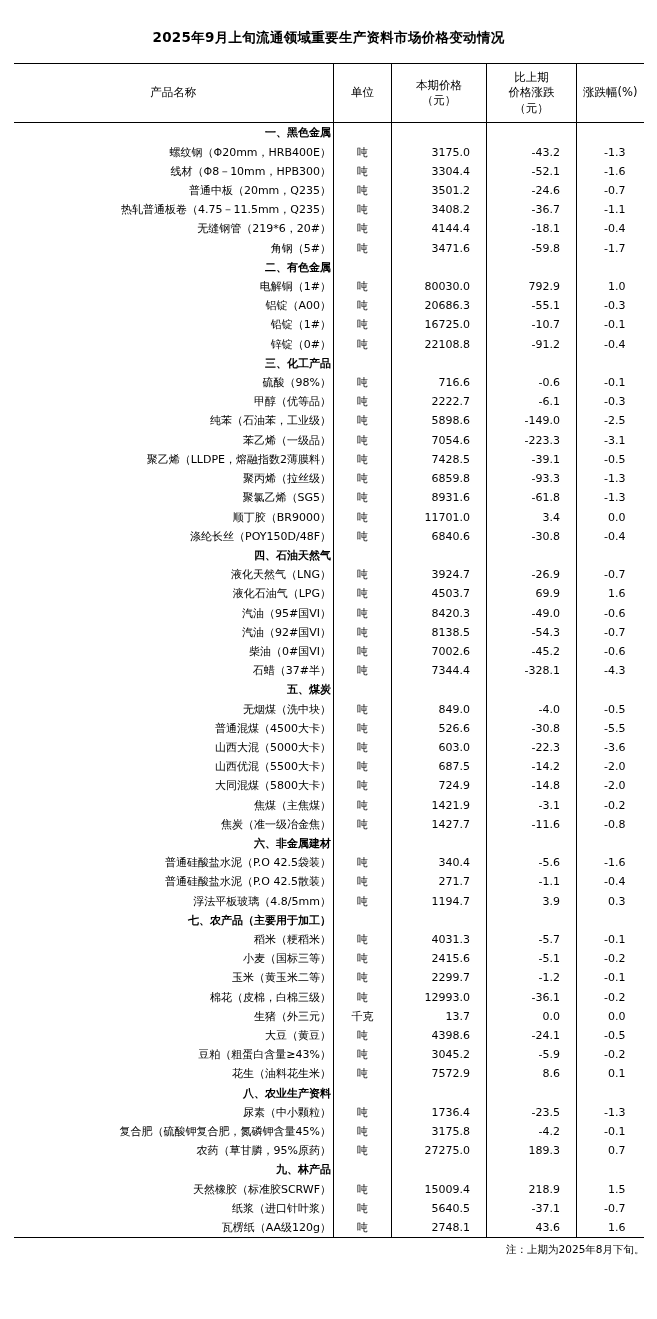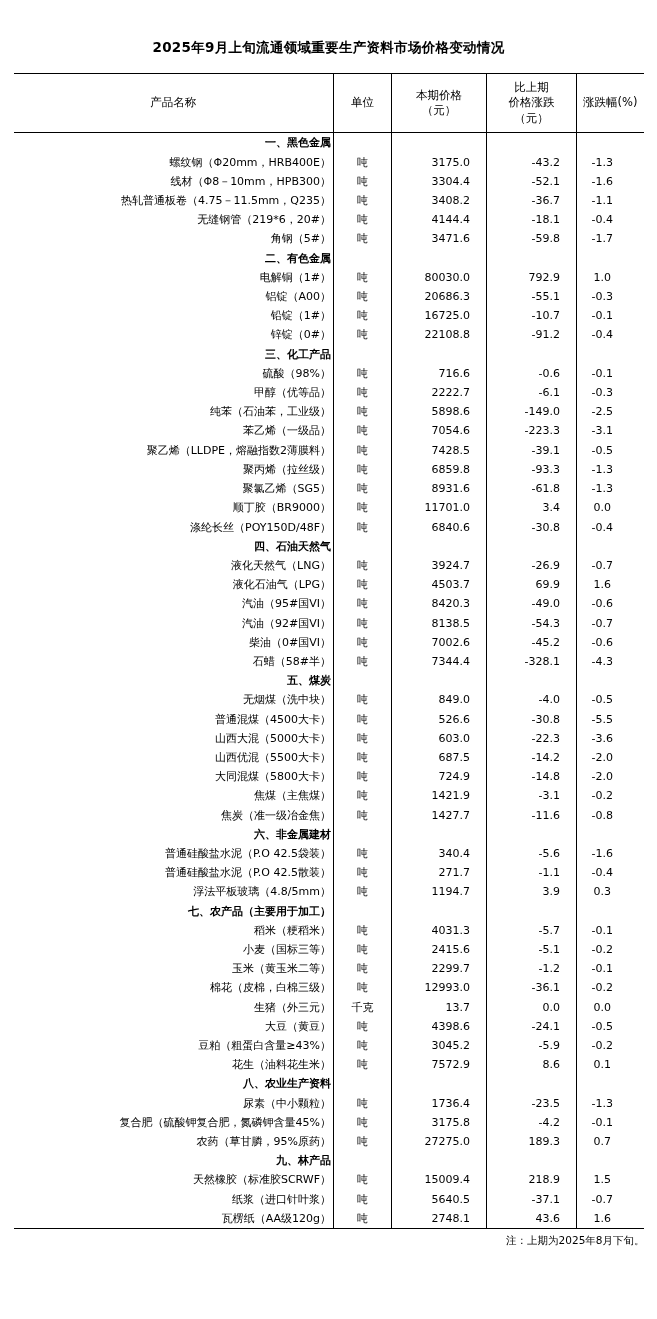--- a/index.html
+++ b/index.html
@@ -9,21 +9,21 @@
   }
   body {
     width: 657px;
     font-family: "DejaVu Sans", "Liberation Sans", sans-serif;
     color: #000000;
   }
   .page {
     width: 657px;
     min-height: 1319px;
     box-sizing: border-box;
-    padding: 32px 10px 8px 10px;
+    padding: 22px 10px 8px 10px;
     position: relative;
   }
   .title {
     text-align: center;
     font-size: 13.5px;
     font-weight: bold;
     letter-spacing: 0.3px;
     margin: 6px 0 16px 0;
     line-height: 1.4;
   }
@@ -57,21 +57,21 @@
     line-height: 19.2px;
     font-size: 11px;
     vertical-align: middle;
     white-space: nowrap;
     overflow: hidden;
   }
   tbody td.sep { border-left: 1px solid #000; }
   tbody td.name { text-align: right; }
   tbody td.unit { text-align: center; }
   tbody td.num { text-align: right; padding-right: 16px; }
-  tbody td.pct { text-align: center; padding-right: 18px; }
+  tbody td.pct { text-align: right; padding-right: 18px; }
   tr.group td.name {
     font-weight: bold;
     padding-left: 4px;
   }
   tr.item td.name {
     padding-left: 44px;
   }
   tbody tr.last td { border-bottom: 1.6px solid #000; }
   .note {
     width: 630px;
@@ -128,20 +128,27 @@
           <td class="pct sep">-1.3</td>
         </tr>
         <tr class="item">
           <td class="name">线材（Φ8－10mm，HPB300）</td>
           <td class="unit sep">吨</td>
           <td class="num sep">3304.4</td>
           <td class="num sep">-52.1</td>
           <td class="pct sep">-1.6</td>
         </tr>
         <tr class="item">
+          <td class="name">普通中板（20mm，Q235）</td>
+          <td class="unit sep">吨</td>
+          <td class="num sep">3501.2</td>
+          <td class="num sep">-24.6</td>
+          <td class="pct sep">-0.7</td>
+        </tr>
+        <tr class="item">
           <td class="name">热轧普通板卷（4.75－11.5mm，Q235）</td>
           <td class="unit sep">吨</td>
           <td class="num sep">3408.2</td>
           <td class="num sep">-36.7</td>
           <td class="pct sep">-1.1</td>
         </tr>
         <tr class="item">
           <td class="name">无缝钢管（219*6，20#）</td>
           <td class="unit sep">吨</td>
           <td class="num sep">4144.4</td>
@@ -296,21 +303,21 @@
           <td class="pct sep">-0.7</td>
         </tr>
         <tr class="item">
           <td class="name">柴油（0#国VI）</td>
           <td class="unit sep">吨</td>
           <td class="num sep">7002.6</td>
           <td class="num sep">-45.2</td>
           <td class="pct sep">-0.6</td>
         </tr>
         <tr class="item">
-          <td class="name">石蜡（58#半）</td>
+          <td class="name">石蜡（37#半）</td>
           <td class="unit sep">吨</td>
           <td class="num sep">7344.4</td>
           <td class="num sep">-328.1</td>
           <td class="pct sep">-4.3</td>
         </tr>
         <tr class="group">
           <td class="name">五、煤炭</td>
           <td class="unit sep"></td>
           <td class="num sep"></td>
           <td class="num sep"></td>

